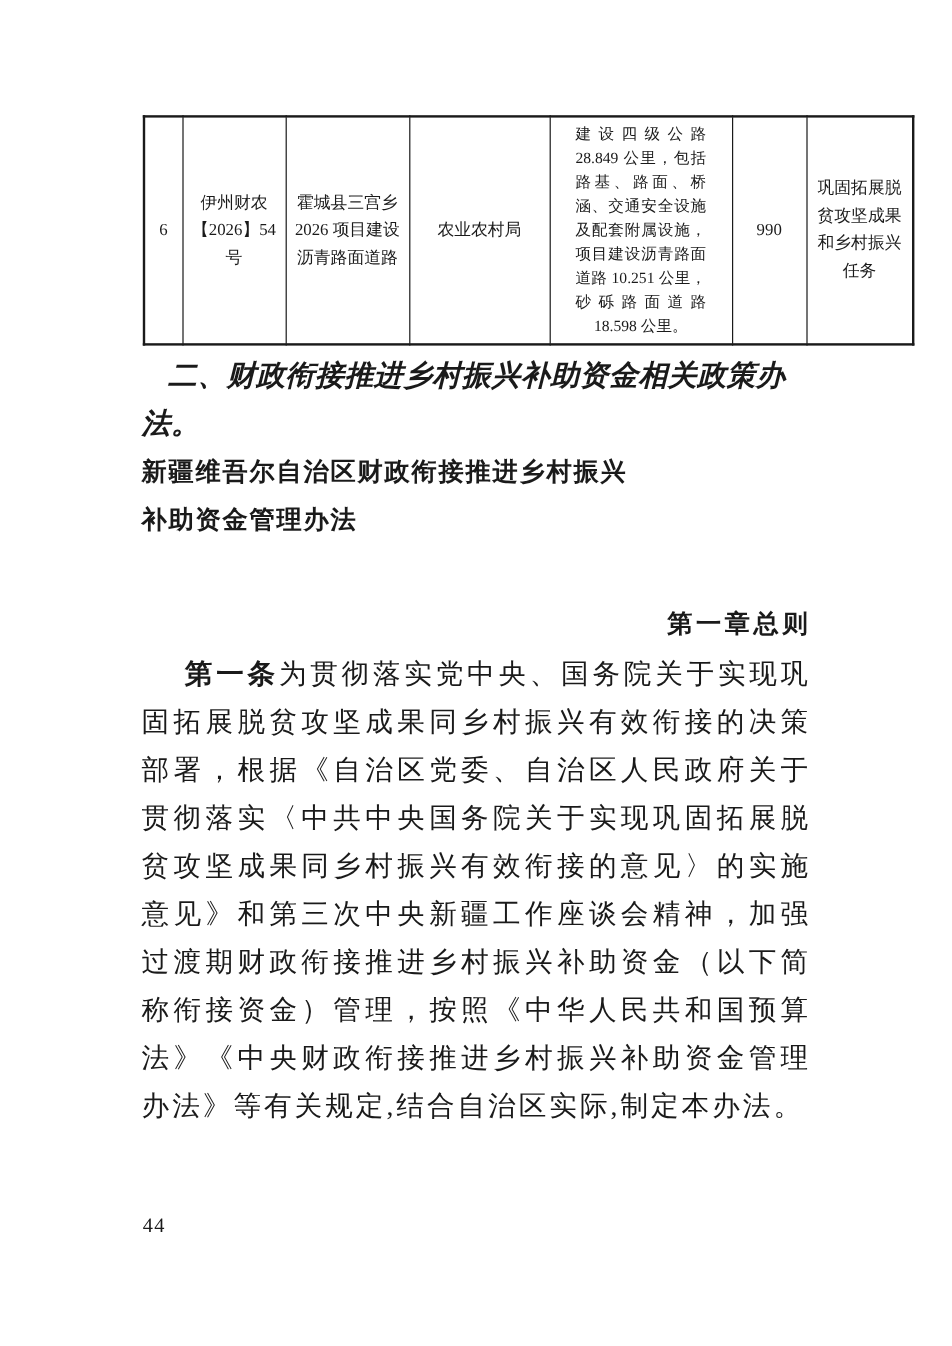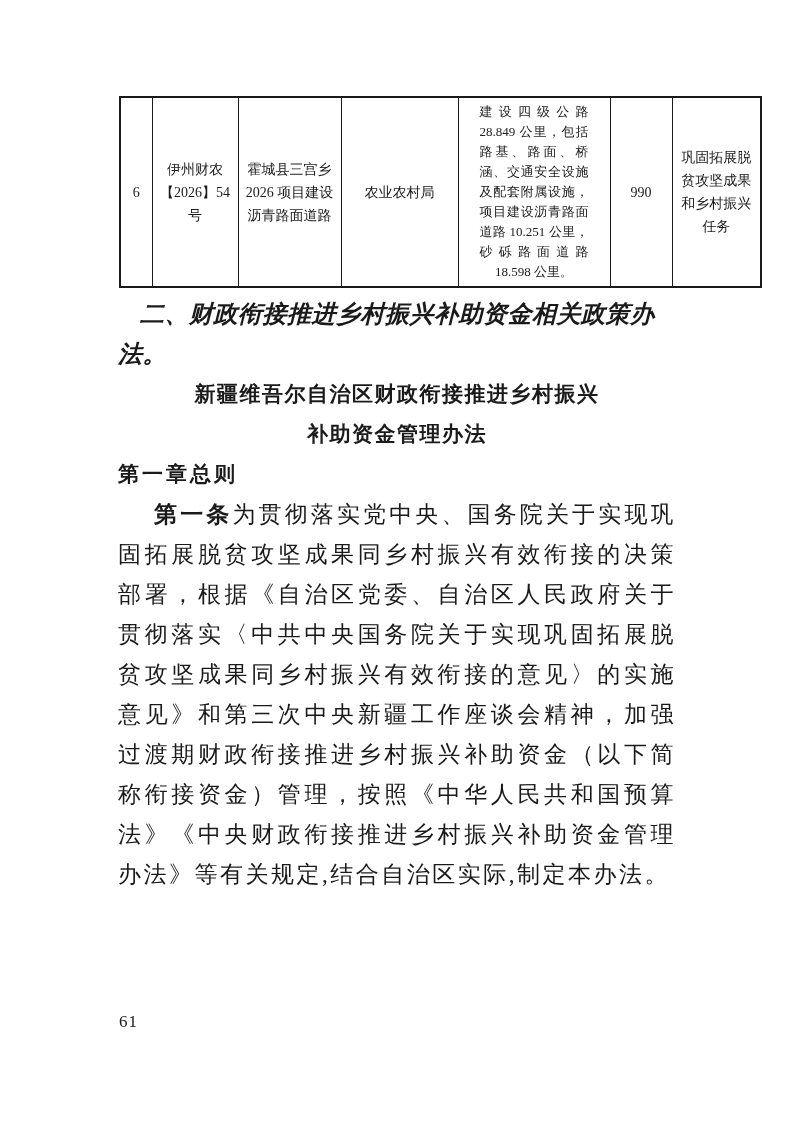--- a/index.html
+++ b/index.html
@@ -51,32 +51,33 @@
   }
   .sec-heading {
     font-size: 24px;
     font-weight: bold;
     letter-spacing: 0.5px;
     text-indent: 22px;
     font-family: "Liberation Serif", serif;
     font-style: italic;
   }
   .doc-title {
-    text-align: center;
+    text-align: left;
     font-size: 21px;
     font-weight: bold;
     letter-spacing: 1.5px;
     font-family: "Liberation Sans", sans-serif;
   }
   .chapter-heading {
-    text-align: left;
+    text-align: right;
     font-size: 21px;
     font-weight: bold;
     letter-spacing: 3px;
     font-family: "Liberation Sans", sans-serif;
+    margin-top: 47px;
   }
   .body-para {
     font-size: 23px;
     letter-spacing: 2.5px;
     text-align: justify;
     text-justify: inter-character;
     text-indent: 36px;
   }
   .body-para .article-label {
     font-weight: bold;
@@ -124,15 +125,15 @@
     <div class="doc-title">新疆维吾尔自治区财政衔接推进乡村振兴</div>
     <div class="doc-title">补助资金管理办法</div>
     <div class="chapter-heading">第一章总则</div>
 
     <p class="body-para"><span class="article-label">第一条</span><span>为贯彻落实党中央、国务院关于实现巩固拓展脱贫攻坚成果同乡村振兴有效衔接的决策部署，根据《自治区党委、自治区人民政府关于贯彻落实〈中共中央国务院关于实现巩固拓展脱贫攻坚成果同乡村振兴有效衔接的意见〉的实施意见》和第三次中央新疆工作座谈会精神，加强过渡期财政衔接推进乡村振兴补助资金（以下简称衔接资金）管理，按照《中华人民共和国预算法》《中央财政衔接推进乡村振兴补助资金管理办法》等有关规定,结合自治区实际,制定本办法。</span></p>
 
 
 
   </div>
 
-  <div class="page-number">61</div>
+  <div class="page-number">44</div>
 
 </div>
 
 </body></html>

